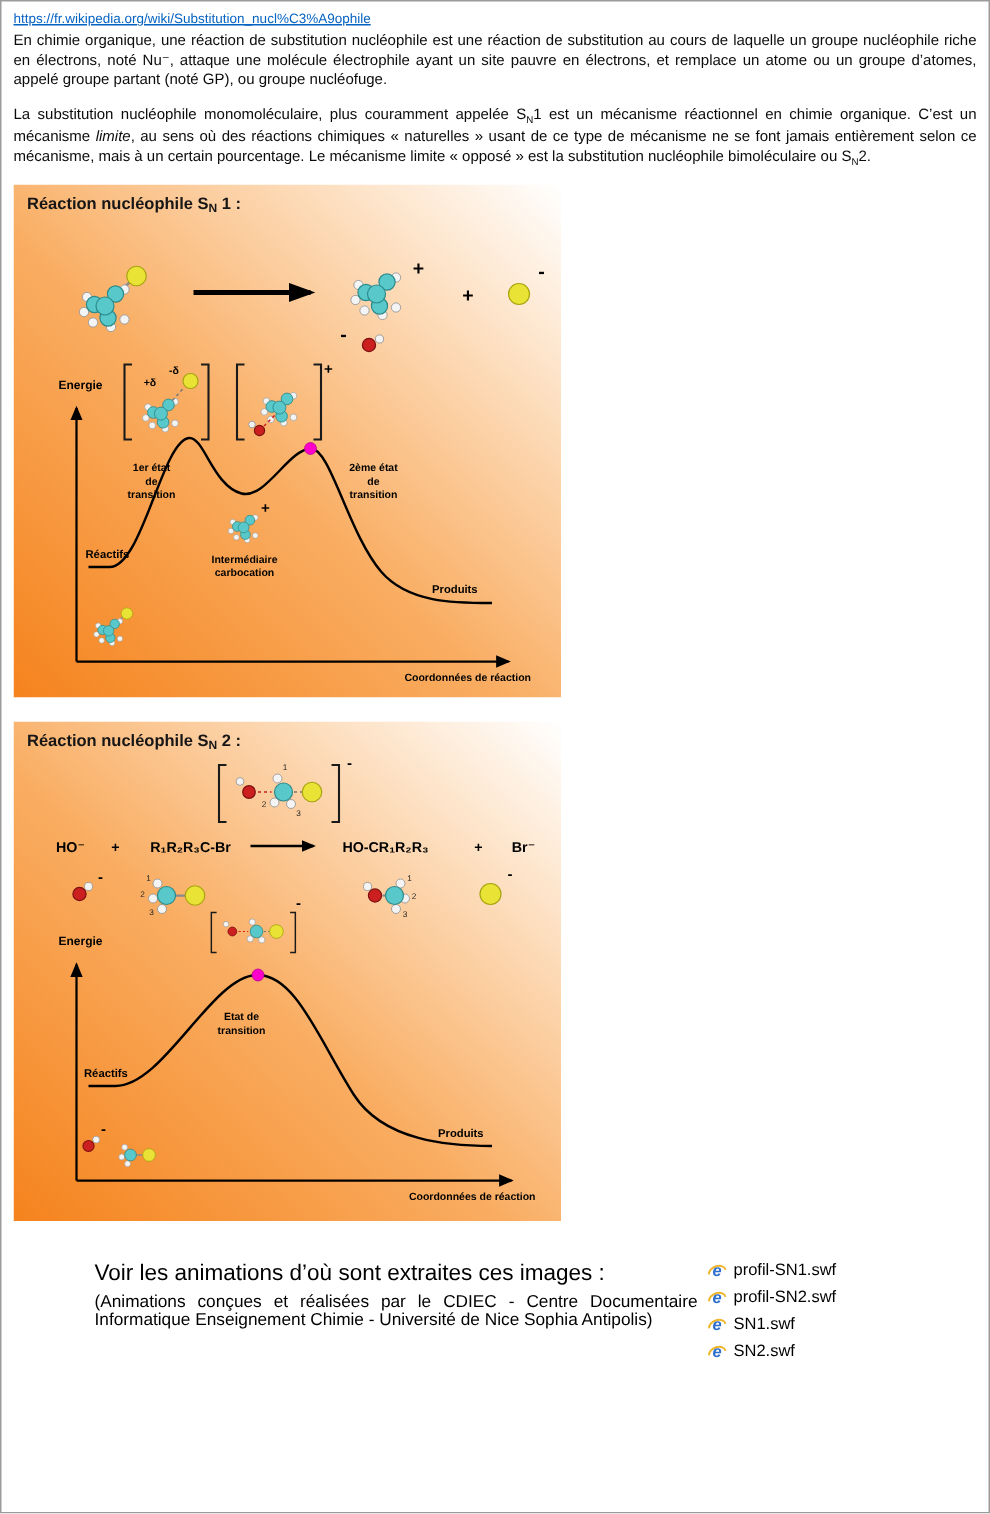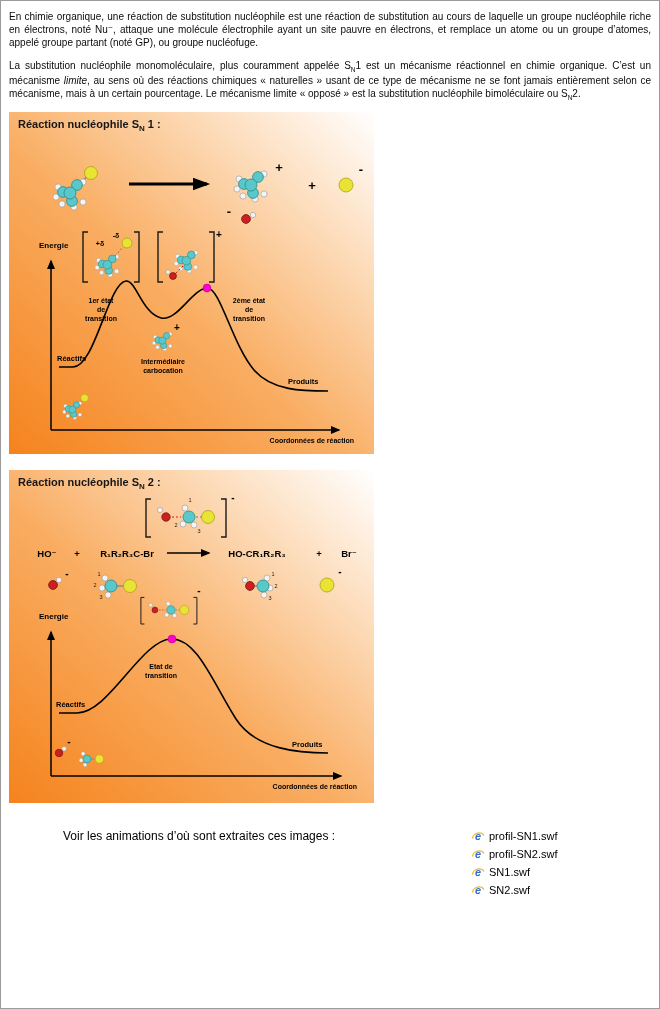--- a/index.html
+++ b/index.html
@@ -40,32 +40,33 @@
   .dashG { stroke:#777; stroke-width:1; stroke-dasharray:2,2; }
   .dashR { stroke:#cc2020; stroke-width:1; stroke-dasharray:2,2; }
   .curve { fill:none; stroke:#000; stroke-width:1.6; }
   .axis { stroke:#000; stroke-width:1.5; fill:none; }
   .bigArrow { stroke:#000; stroke-width:3.2; }
   .rxnArrow { stroke:#000; stroke-width:1.6; }
   .dot { fill:var(--transition_dot,#ff00cc); stroke:#b1008d; stroke-width:0.5; }
   
   .footer { display:flex; margin-top:26px; }
   .footer-text { margin-left:54px; width:402px; }
-  .f1 { font-size:12px; margin:0 0 5px 0; color:#000; }
+  .f1 { font-size:15px; margin:0 0 5px 0; color:#000; }
   .f2 { font-size:11.5px; text-align:justify; margin:0; color:#000; }
   .files { margin-left:auto; margin-right:52px; width:128px; display:flex; flex-direction:column; gap:4px; padding-top:0; }
   .file { display:flex; align-items:center; gap:4px; font-size:11px; color:#000; cursor:pointer; }
   .file .icon { width:14px; height:14px; display:inline-block; }
 </style>
 </head>
 <body>
 
 <div class="page">
 
 
+  <a class="wiki-link" href="#">https://fr.wikipedia.org/wiki/Substitution_nucl%C3%A9ophile</a>
 
   <p class="body-text">En chimie organique, une réaction de substitution nucléophile est une réaction de substitution au cours de laquelle un groupe nucléophile riche en électrons, noté Nu⁻, attaque une molécule électrophile ayant un site pauvre en électrons, et remplace un atome ou un groupe d’atomes, appelé groupe partant (noté GP), ou groupe nucléofuge.</p>
 
   <p class="body-text"><span>La substitution nucléophile monomoléculaire, plus couramment appelée S</span><sub>N</sub><span>1 est un mécanisme réactionnel en chimie organique. C’est un mécanisme </span><em>limite</em><span>, au sens où des réactions chimiques « naturelles » usant de ce type de mécanisme ne se font jamais entièrement selon ce mécanisme, mais à un certain pourcentage. Le mécanisme limite « opposé » est la substitution nucléophile bimoléculaire ou S</span><sub>N</sub><span>2.</span></p>
 
   <div class="fig fig1">
     <svg viewBox="0 0 365 342" width="365" height="342">
       <defs>
         <linearGradient id="g1" x1="0%" y1="100%" x2="100%" y2="0%">
           <stop offset="0" stop-color="#f5831d"></stop>
@@ -270,20 +271,21 @@
       <text class="chgS" x="60" y="275">-</text>
       <g transform="translate(78,289) scale(0.65)">
           <use href="#m-ch3x"></use>
         </g>
     </svg>
   </div>
 
   <div class="footer">
     <div class="footer-text">
       <p class="f1">Voir les animations d’où sont extraites ces images :</p>
+      <p class="f2">(Animations conçues et réalisées par le CDIEC - Centre Documentaire Informatique Enseignement Chimie - Université de Nice Sophia Antipolis)</p>
     </div>
     <div class="files">
       <div class="file">
         <span class="icon">
             <svg viewBox="0 0 16 16" width="14" height="14">
               <path d="M2,11 A6.5,4.5 -20 1,1 14.5,7.5" fill="none" stroke="#f0b428" stroke-width="1.5"></path>
               <text x="8" y="12.5" text-anchor="middle" font-size="12.5" font-style="italic" font-weight="bold" fill="#2f6fce">e</text>
             </svg>
           </span>
         <span class="file-label">profil-SN1.swf</span>

